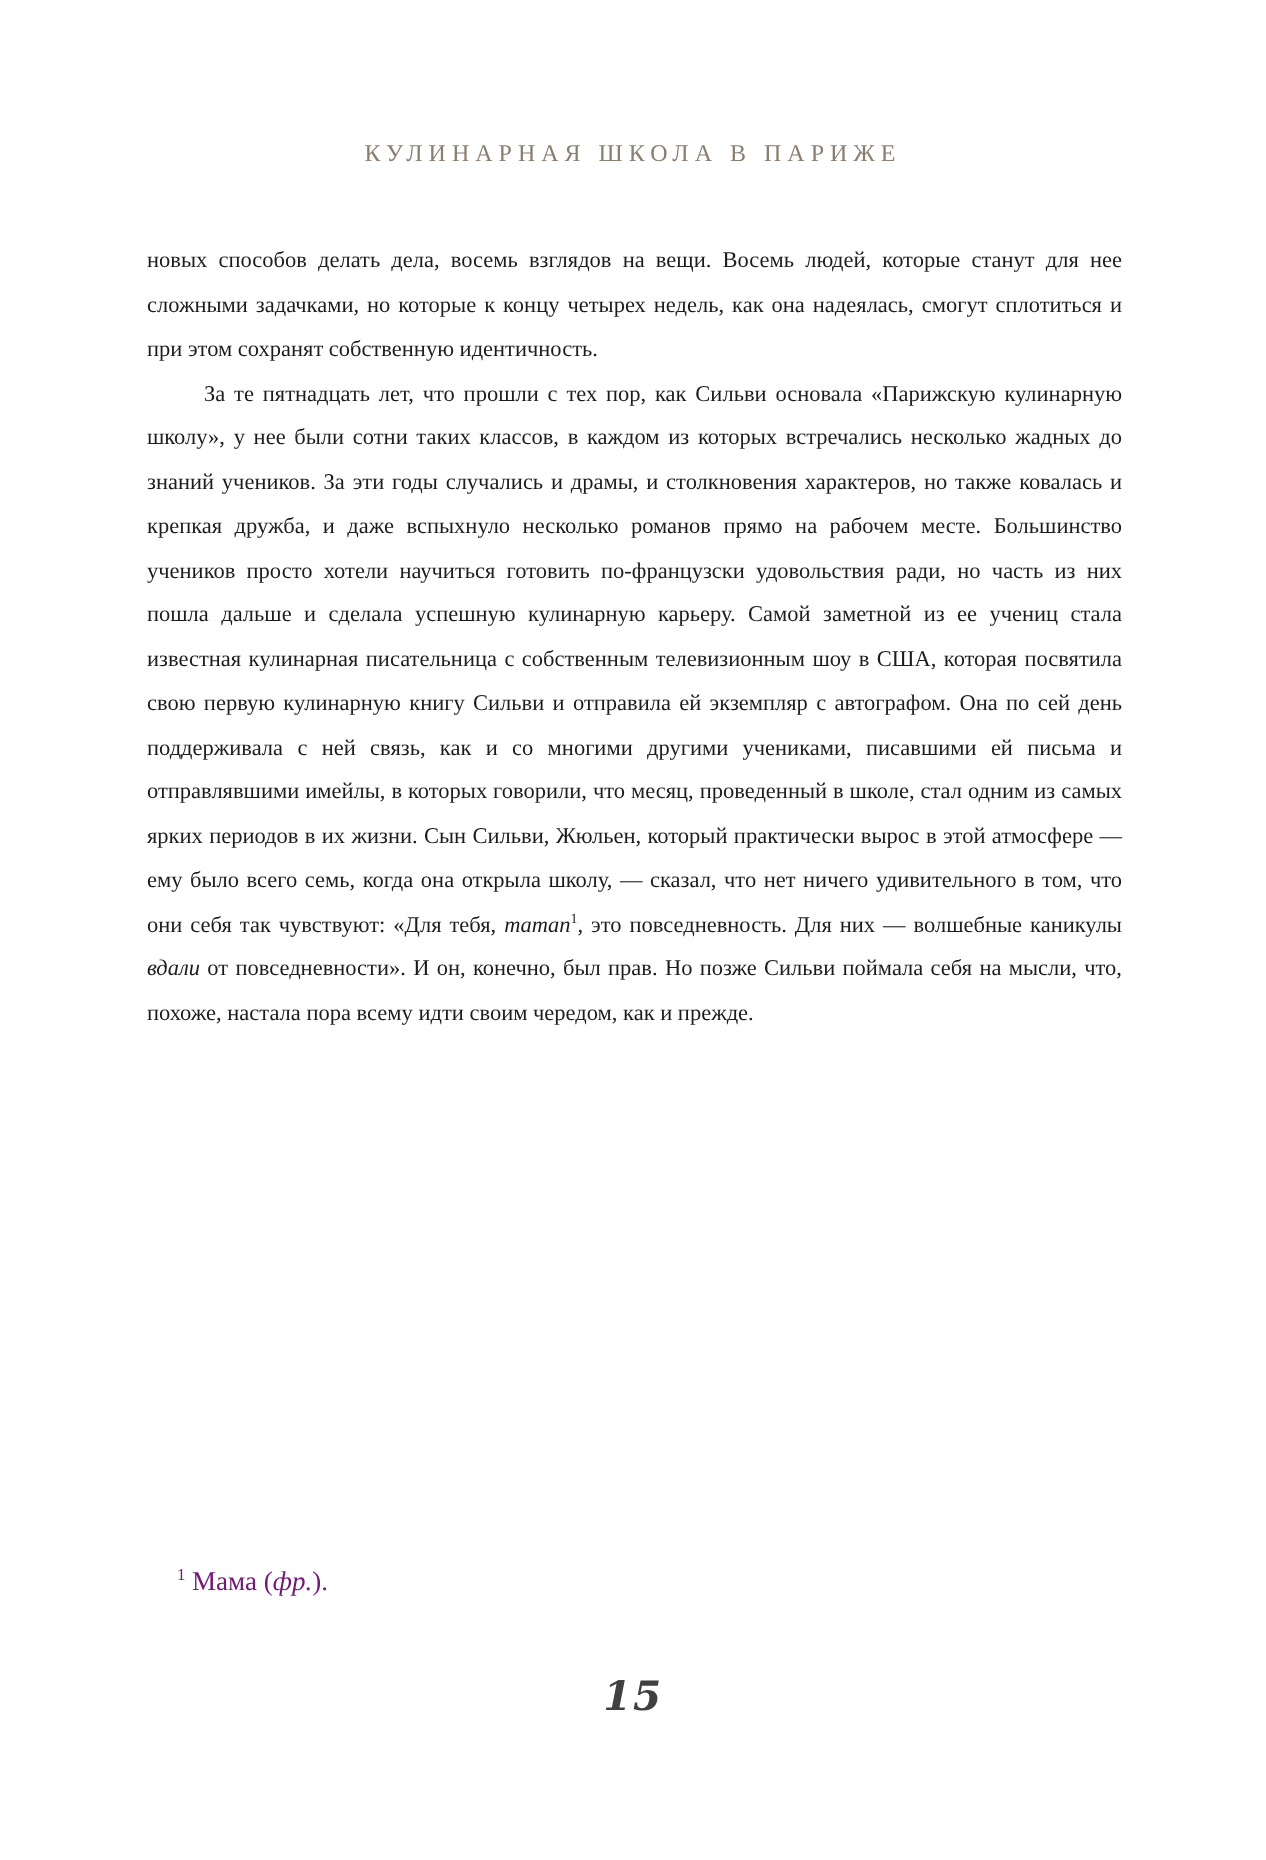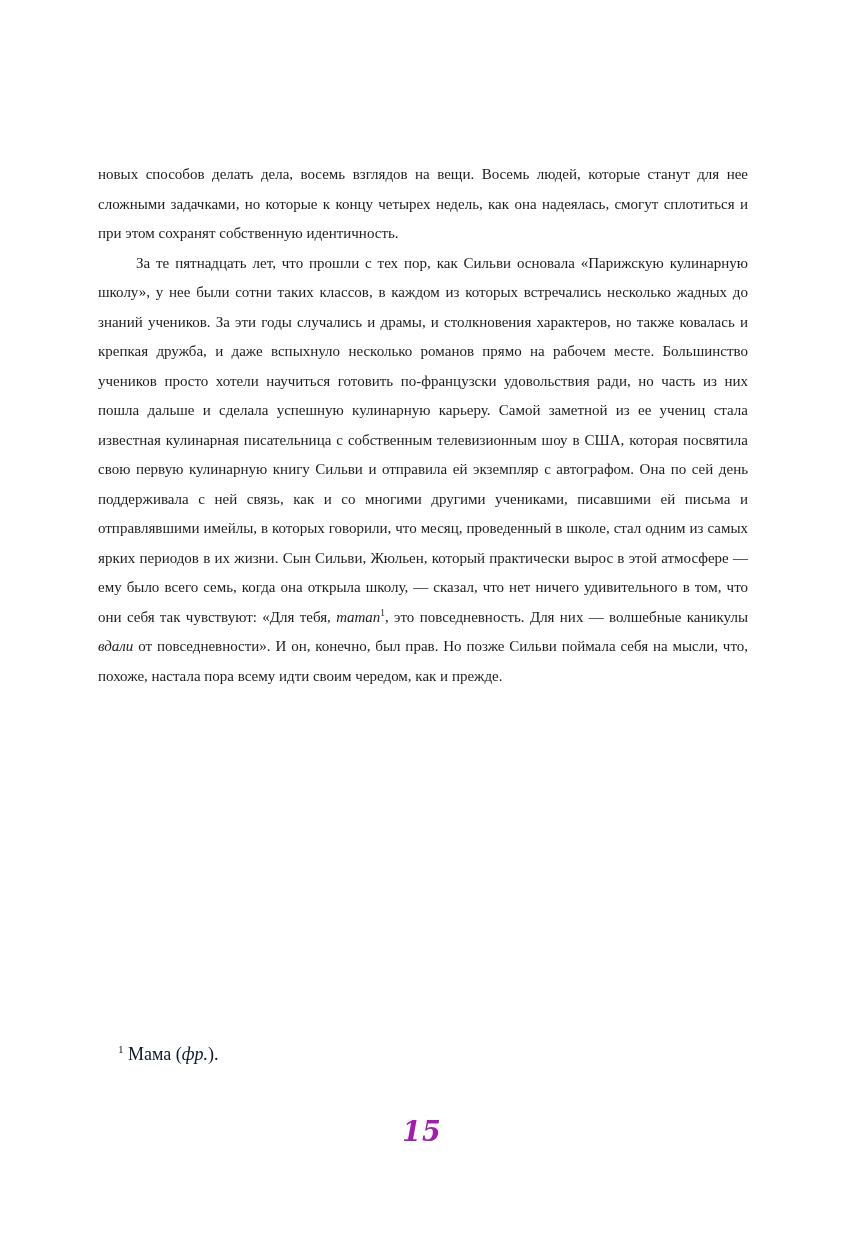--- a/index.html
+++ b/index.html
@@ -52,42 +52,43 @@
     vertical-align: super;
   }
   .footnote {
     position: absolute;
     top: 1042px;
     left: 98px;
     width: 650px;
     font-size: 18px;
     line-height: 24px;
     text-indent: 20px;
-    color: #0f172a;
+    color: #701a75;
   }
   .page-number {
     position: absolute;
     top: 1116px;
     left: 0;
     right: 0;
     text-align: center;
     font-family: "DejaVu Serif", serif;
     font-style: italic;
     font-weight: bold;
     font-size: 27px;
-    color: #a21caf;
+    color: #404040;
     letter-spacing: 1px;
   }
   i { font-style: italic; }
 </style>
 </head>
 <body>
 
 <div class="page">
 
+  <div class="running-head">КУЛИНАРНАЯ ШКОЛА В ПАРИЖЕ</div>
 
   <div class="body-text">
       <p class=""><span>новых способов делать дела, восемь взглядов на вещи. Восемь людей, которые станут для нее сложными задачками, но которые к концу четырех недель, как она надеялась, смогут сплотиться и при этом сохранят собственную идентичность.</span></p>
       <p class="indent"><span>За те пятнадцать лет, что прошли с тех пор, как Сильви основала «Парижскую кулинарную школу», у нее были сотни таких классов, в каждом из которых встречались несколько жадных до знаний учеников. За эти годы случались и драмы, и столкновения характеров, но также ковалась и крепкая дружба, и даже вспыхнуло несколько романов прямо на рабочем месте. Большинство учеников просто хотели научиться готовить по-французски удовольствия ради, но часть из них пошла дальше и сделала успешную кулинарную карьеру. Самой заметной из ее учениц стала известная кулинарная писательница с собственным телевизионным шоу в США, которая посвятила свою первую кулинарную книгу Сильви и отправила ей экземпляр с автографом. Она по сей день поддерживала с ней связь, как и со многими другими учениками, писавшими ей письма и отправлявшими имейлы, в которых говорили, что месяц, проведенный в школе, стал одним из самых ярких периодов в их жизни. Сын Сильви, Жюльен, который практически вырос в этой атмосфере — ему было всего семь, когда она открыла школу, — сказал, что нет ничего удивительного в том, что они себя так чувствуют: «Для тебя, </span><i>maman</i><sup>1</sup><span>, это повседневность. Для них — волшебные каникулы </span><i>вдали</i><span> от повседневности». И он, конечно, был прав. Но позже Сильви поймала себя на мысли, что, похоже, настала пора всему идти своим чередом, как и прежде.</span></p>
     </div>
 
   <div class="footnote"><sup>1</sup><span> Мама (</span><i>фр.</i><span>).</span></div>
 
   <div class="page-number">15</div>
 

